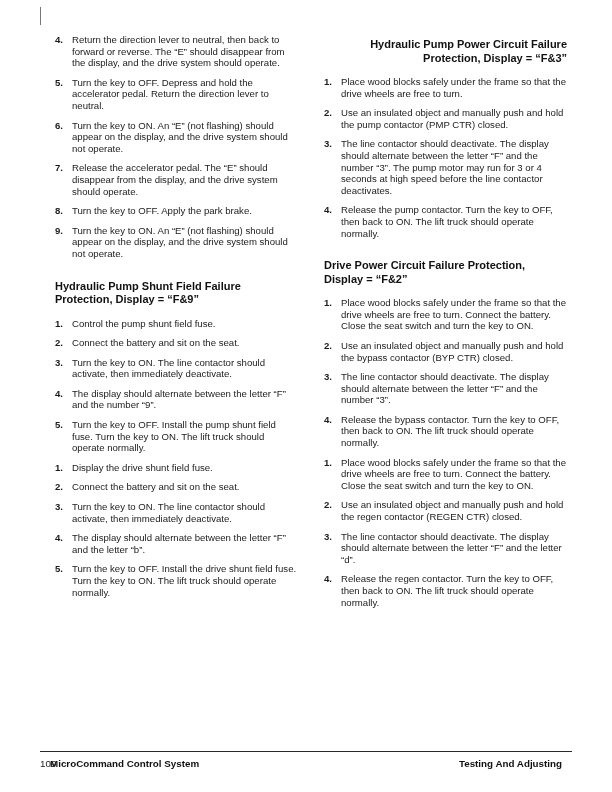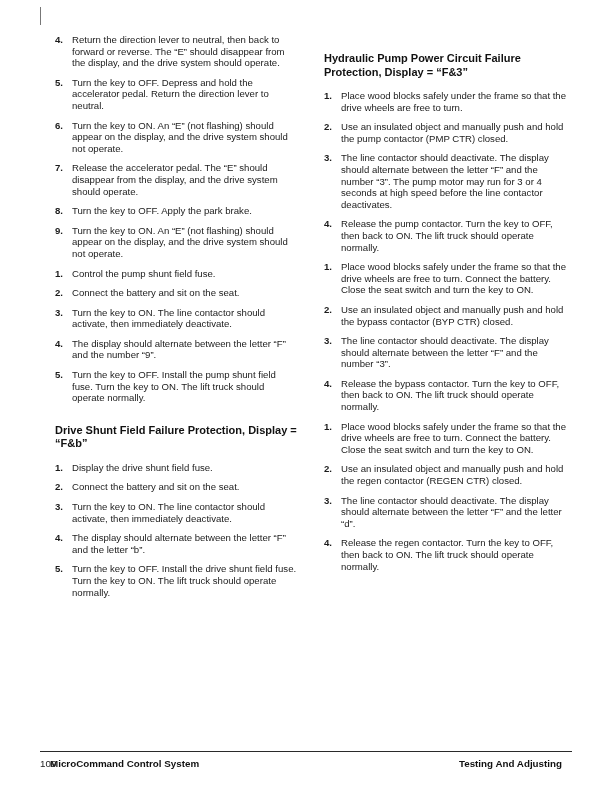--- a/index.html
+++ b/index.html
@@ -37,21 +37,22 @@
     flex: 0 0 243px;
   }
   .heading {
     font-size: 11px;
     line-height: 13.5px;
     font-weight: bold;
     color: #111;
     margin: 20px 0 11px 0;
   }
   .column > .heading:first-child {
-    margin-top: 18px;
+    margin-top: 4px;
+    text-align: right;
   }
   .list {
     margin: 0;
   }
   .list-item {
     display: flex;
     margin-bottom: 8px;
     font-size: 9.6px;
     line-height: 11.6px;
   }
@@ -118,20 +119,21 @@
           </div>
           <div class="list-item">
             <span class="num">8.</span>
             <span class="text">Turn the key to OFF.  Apply the park brake.</span>
           </div>
           <div class="list-item">
             <span class="num">9.</span>
             <span class="text">Turn the key to ON.  An “E” (not flashing) should appear on the display, and the drive system should not operate.</span>
           </div>
         </div>
+        <div class="heading">Hydraulic Pump Shunt Field Failure Protection, Display = “F&amp;9”</div>
         <div class="list">
           <div class="list-item">
             <span class="num">1.</span>
             <span class="text">Control the pump shunt field fuse.</span>
           </div>
           <div class="list-item">
             <span class="num">2.</span>
             <span class="text">Connect the battery and sit on the seat.</span>
           </div>
           <div class="list-item">
@@ -140,21 +142,20 @@
           </div>
           <div class="list-item">
             <span class="num">4.</span>
             <span class="text">The display should alternate between the letter “F” and the number “9”.</span>
           </div>
           <div class="list-item">
             <span class="num">5.</span>
             <span class="text">Turn the key to OFF.  Install the pump shunt field fuse.  Turn the key to ON.  The lift truck should operate normally.</span>
           </div>
         </div>
-        <div class="heading">Drive Shunt Field Failure Protection, Display = “F&amp;b”</div>
         <div class="list">
           <div class="list-item">
             <span class="num">1.</span>
             <span class="text">Display the drive shunt field fuse.</span>
           </div>
           <div class="list-item">
             <span class="num">2.</span>
             <span class="text">Connect the battery and sit on the seat.</span>
           </div>
           <div class="list-item">
@@ -184,20 +185,21 @@
           </div>
           <div class="list-item">
             <span class="num">3.</span>
             <span class="text">The line contactor should deactivate.  The display should alternate between the letter “F” and the number “3”.  The pump motor may run for 3 or 4 seconds at high speed before the line contactor deactivates.</span>
           </div>
           <div class="list-item">
             <span class="num">4.</span>
             <span class="text">Release the pump contactor.  Turn the key to OFF, then back to ON.  The lift truck should operate normally.</span>
           </div>
         </div>
+        <div class="heading">Drive Power Circuit Failure Protection, Display = “F&amp;2”</div>
         <div class="list">
           <div class="list-item">
             <span class="num">1.</span>
             <span class="text">Place wood blocks safely under the frame so that the drive wheels are free to turn.  Connect the battery.  Close the seat switch and turn the key to ON.</span>
           </div>
           <div class="list-item">
             <span class="num">2.</span>
             <span class="text">Use an insulated object and manually push and hold the bypass contactor (BYP CTR) closed.</span>
           </div>
           <div class="list-item">

